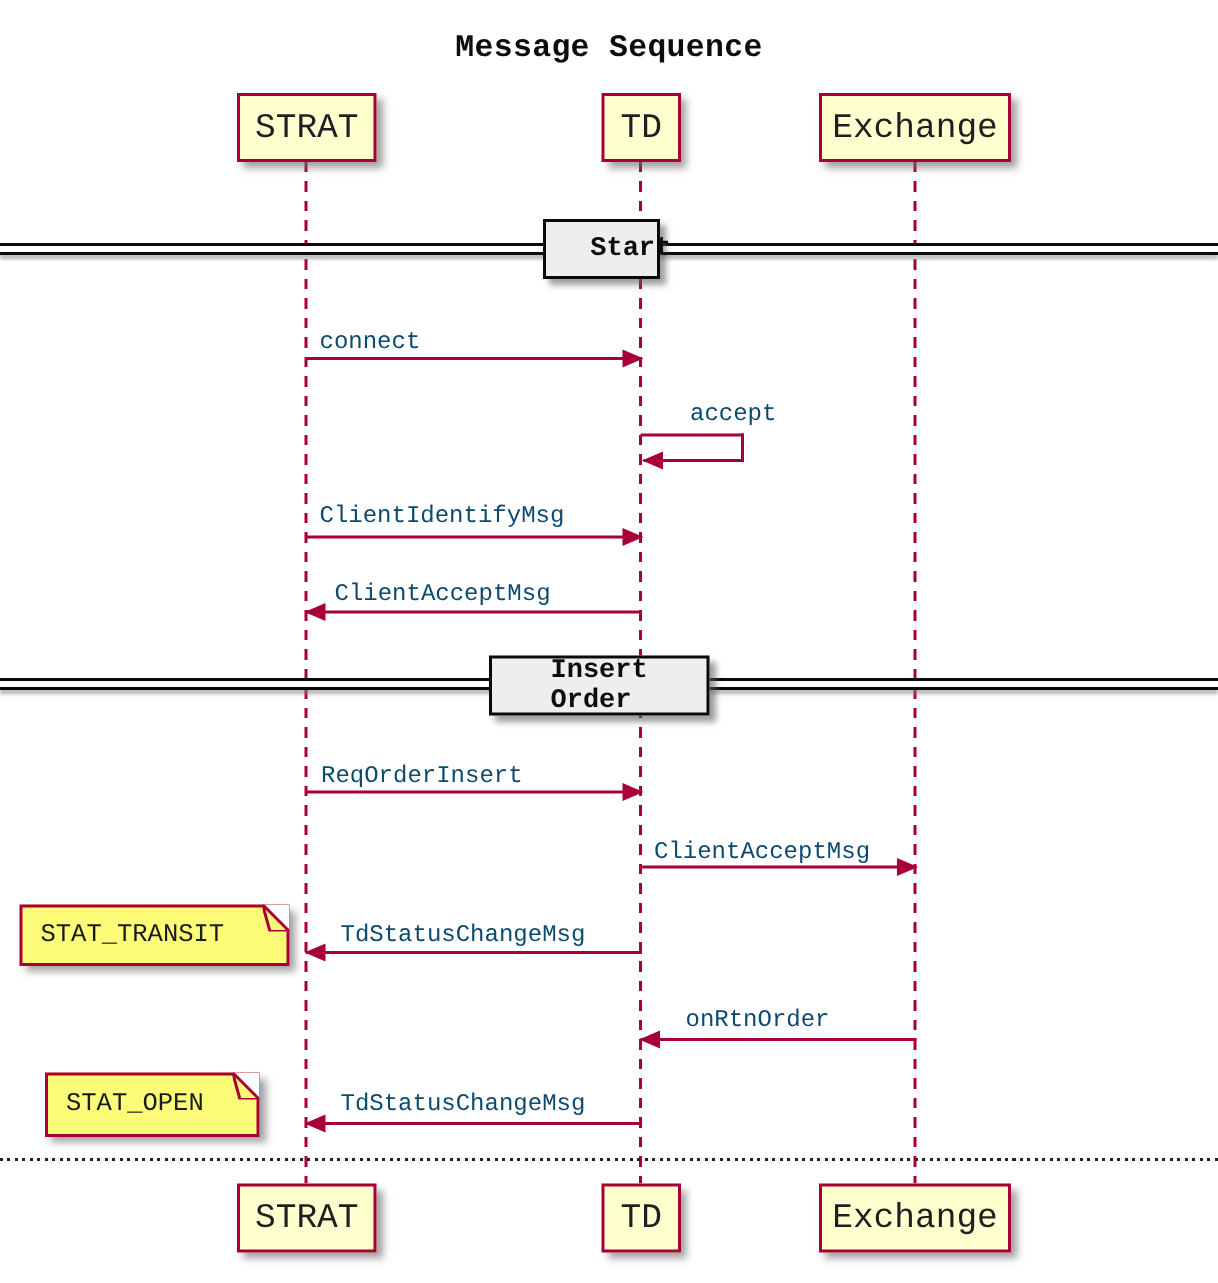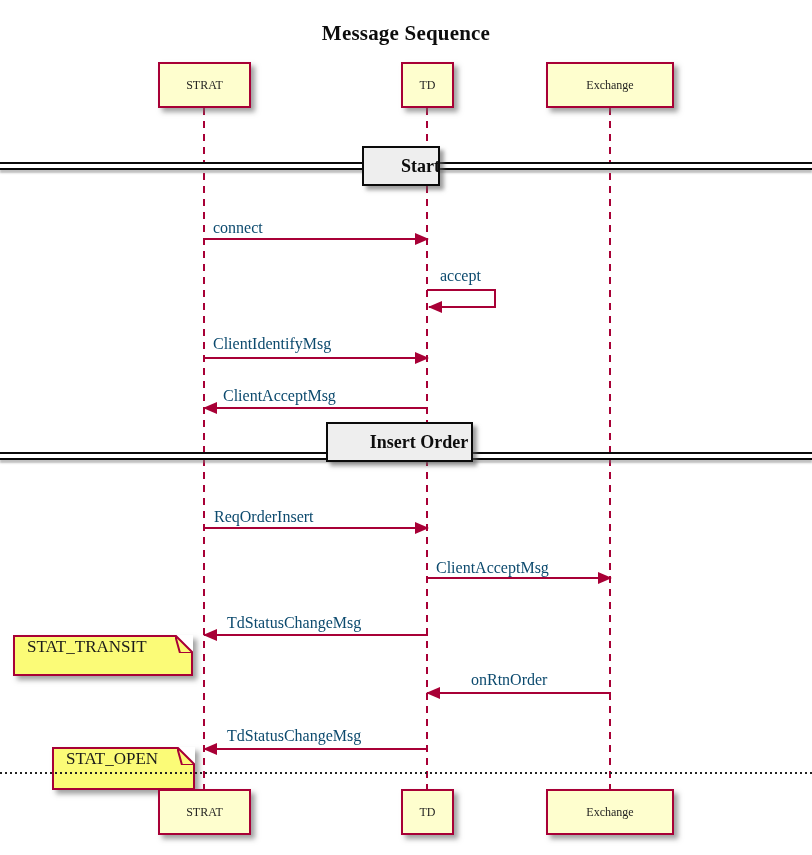--- a/index.html
+++ b/index.html
@@ -1,31 +1,31 @@
 <!DOCTYPE html>
 <html style="--accent: #A80036; --participant-fill: #FEFECE; --note-fill: #FBFB77; --divider-fill: #EEEEEE; --text: #1a1a1a;"><head>
 <meta charset="utf-8">
 <style>
   html,body { margin:0; padding:0; background:#ffffff; }
   .diagram {
     position:relative; width:812px; height:855px; overflow:hidden;
     background:#ffffff; color:var(--text,#1a1a1a);
-    font-family:Liberation Serif, serif;
+    font-family:Liberation Mono, monospace;
   }
   .title {
     position:absolute; top:21px; left:0; width:812px; text-align:center;
     font-size:21px; font-weight:bold; color:#0d0d0d; letter-spacing:0.2px;
   }
   .pbox {
     position:absolute; box-sizing:border-box; height:46px;
     background:var(--participant-fill,#FEFECE);
     border:2px solid var(--accent,#A80036);
     box-shadow:4px 4px 5px rgba(110,110,110,0.65);
     display:flex; align-items:center; justify-content:center;
-    font-size:12px; color:#1f1f1f;
+    font-size:23px; color:#1f1f1f;
   }
   .lifeline {
     position:absolute; width:2px; top:108px; height:681px;
     background:repeating-linear-gradient(to bottom,
       var(--accent,#A80036) 0px, var(--accent,#A80036) 7px,
       transparent 7px, transparent 13px);
   }
   .rule {
     position:absolute; left:0; width:812px; height:8px; box-sizing:border-box;
     border-top:2px solid #0a0a0a; border-bottom:2px solid #0a0a0a;
@@ -48,22 +48,22 @@
   .head-l {
     position:absolute; left:-1px; top:-5px; width:0; height:0; border-style:solid;
     border-width:6px 14px 6px 0;
     border-color:transparent var(--accent,#A80036) transparent transparent;
   }
   .vseg { position:absolute; width:2px; background:var(--accent,#A80036); }
   .note {
     position:absolute; box-sizing:border-box;
     background:var(--note-fill,#FBFB77); border:2px solid var(--accent,#A80036);
     box-shadow:4px 4px 5px rgba(110,110,110,0.65);
-    display:flex; padding-left:12px;
-    font-size:17px; color:#1a1a1a;margin-top:32px;
+    display:flex; align-items:center; padding-left:12px;
+    font-size:17px; color:#1a1a1a;
   }
   .fold { position:absolute; top:-2px; right:-2px; }
   .dotline {
     position:absolute; left:0; top:772px; width:812px; height:2px;
     background:repeating-linear-gradient(to right, #222 0px, #222 2px,
       transparent 2px, transparent 5px);
   }
 </style>
 </head>
 <body>
@@ -77,28 +77,28 @@
   <div class="lifeline" style="left:609px"></div>
 
   <div class="rule" style="top:162px"></div>
   <div class="rule" style="top:452px"></div>
 
   <div class="pbox" style="left:158px; top:62px; width:93px">STRAT</div>
   <div class="pbox" style="left:401px; top:62px; width:53px">TD</div>
   <div class="pbox" style="left:546px; top:62px; width:128px">Exchange</div>
 
   <div class="divider-box" style="left:362px; top:146px; width:78px">Start</div>
-  <div class="divider-box" style="left:326px; top:422px; width:147px">Insert Order</div>
+  <div class="divider-box" style="left:326px; top:437px; width:147px">Insert Order</div>
 
   <div class="msg-label" style="left:213px; top:219px">connect</div>
   <div class="arrow" style="left:204px; top:238px; width:224px">
     <i class="head-r"></i>
   </div>
 
-  <div class="msg-label" style="left:440px; top:267px">accept</div>
+  <div class="msg-label" style="left:460px; top:267px">accept</div>
   <div class="arrow" style="left:427px; top:289px; width:69px"></div>
   <div class="vseg" style="left:494px; top:289px; height:19px"></div>
   <div class="arrow" style="left:429px; top:306px; width:67px">
     <i class="head-l"></i>
   </div>
 
   <div class="msg-label" style="left:213px; top:335px">ClientIdentifyMsg</div>
   <div class="arrow" style="left:204px; top:357px; width:224px">
     <i class="head-r"></i>
   </div>
@@ -124,26 +124,26 @@
       <polygon points="0,0 18,0 18,18" fill="#ffffff"></polygon>
       <polygon points="0,0 18,18 5,18" fill="#FBFB77" stroke="#A80036" stroke-width="2"></polygon>
     </svg>
   </div>
 
   <div class="msg-label" style="left:227px; top:614px">TdStatusChangeMsg</div>
   <div class="arrow" style="left:204px; top:634px; width:224px">
     <i class="head-l"></i>
   </div>
 
-  <div class="msg-label" style="left:471px; top:671px">onRtnOrder</div>
+  <div class="msg-label" style="left:457px; top:671px">onRtnOrder</div>
   <div class="arrow" style="left:427px; top:692px; width:184px">
     <i class="head-l"></i>
   </div>
 
-  <div class="note" style="left:52px; top:715px; width:143px; height:43px">
+  <div class="note" style="left:30px; top:715px; width:143px; height:43px">
     <span>STAT_OPEN</span>
     <svg class="fold" width="18" height="18" viewBox="0 0 18 18">
       <polygon points="0,0 18,0 18,18" fill="#ffffff"></polygon>
       <polygon points="0,0 18,18 5,18" fill="#FBFB77" stroke="#A80036" stroke-width="2"></polygon>
     </svg>
   </div>
 
   <div class="msg-label" style="left:227px; top:727px">TdStatusChangeMsg</div>
   <div class="arrow" style="left:204px; top:748px; width:224px">
     <i class="head-l"></i>

